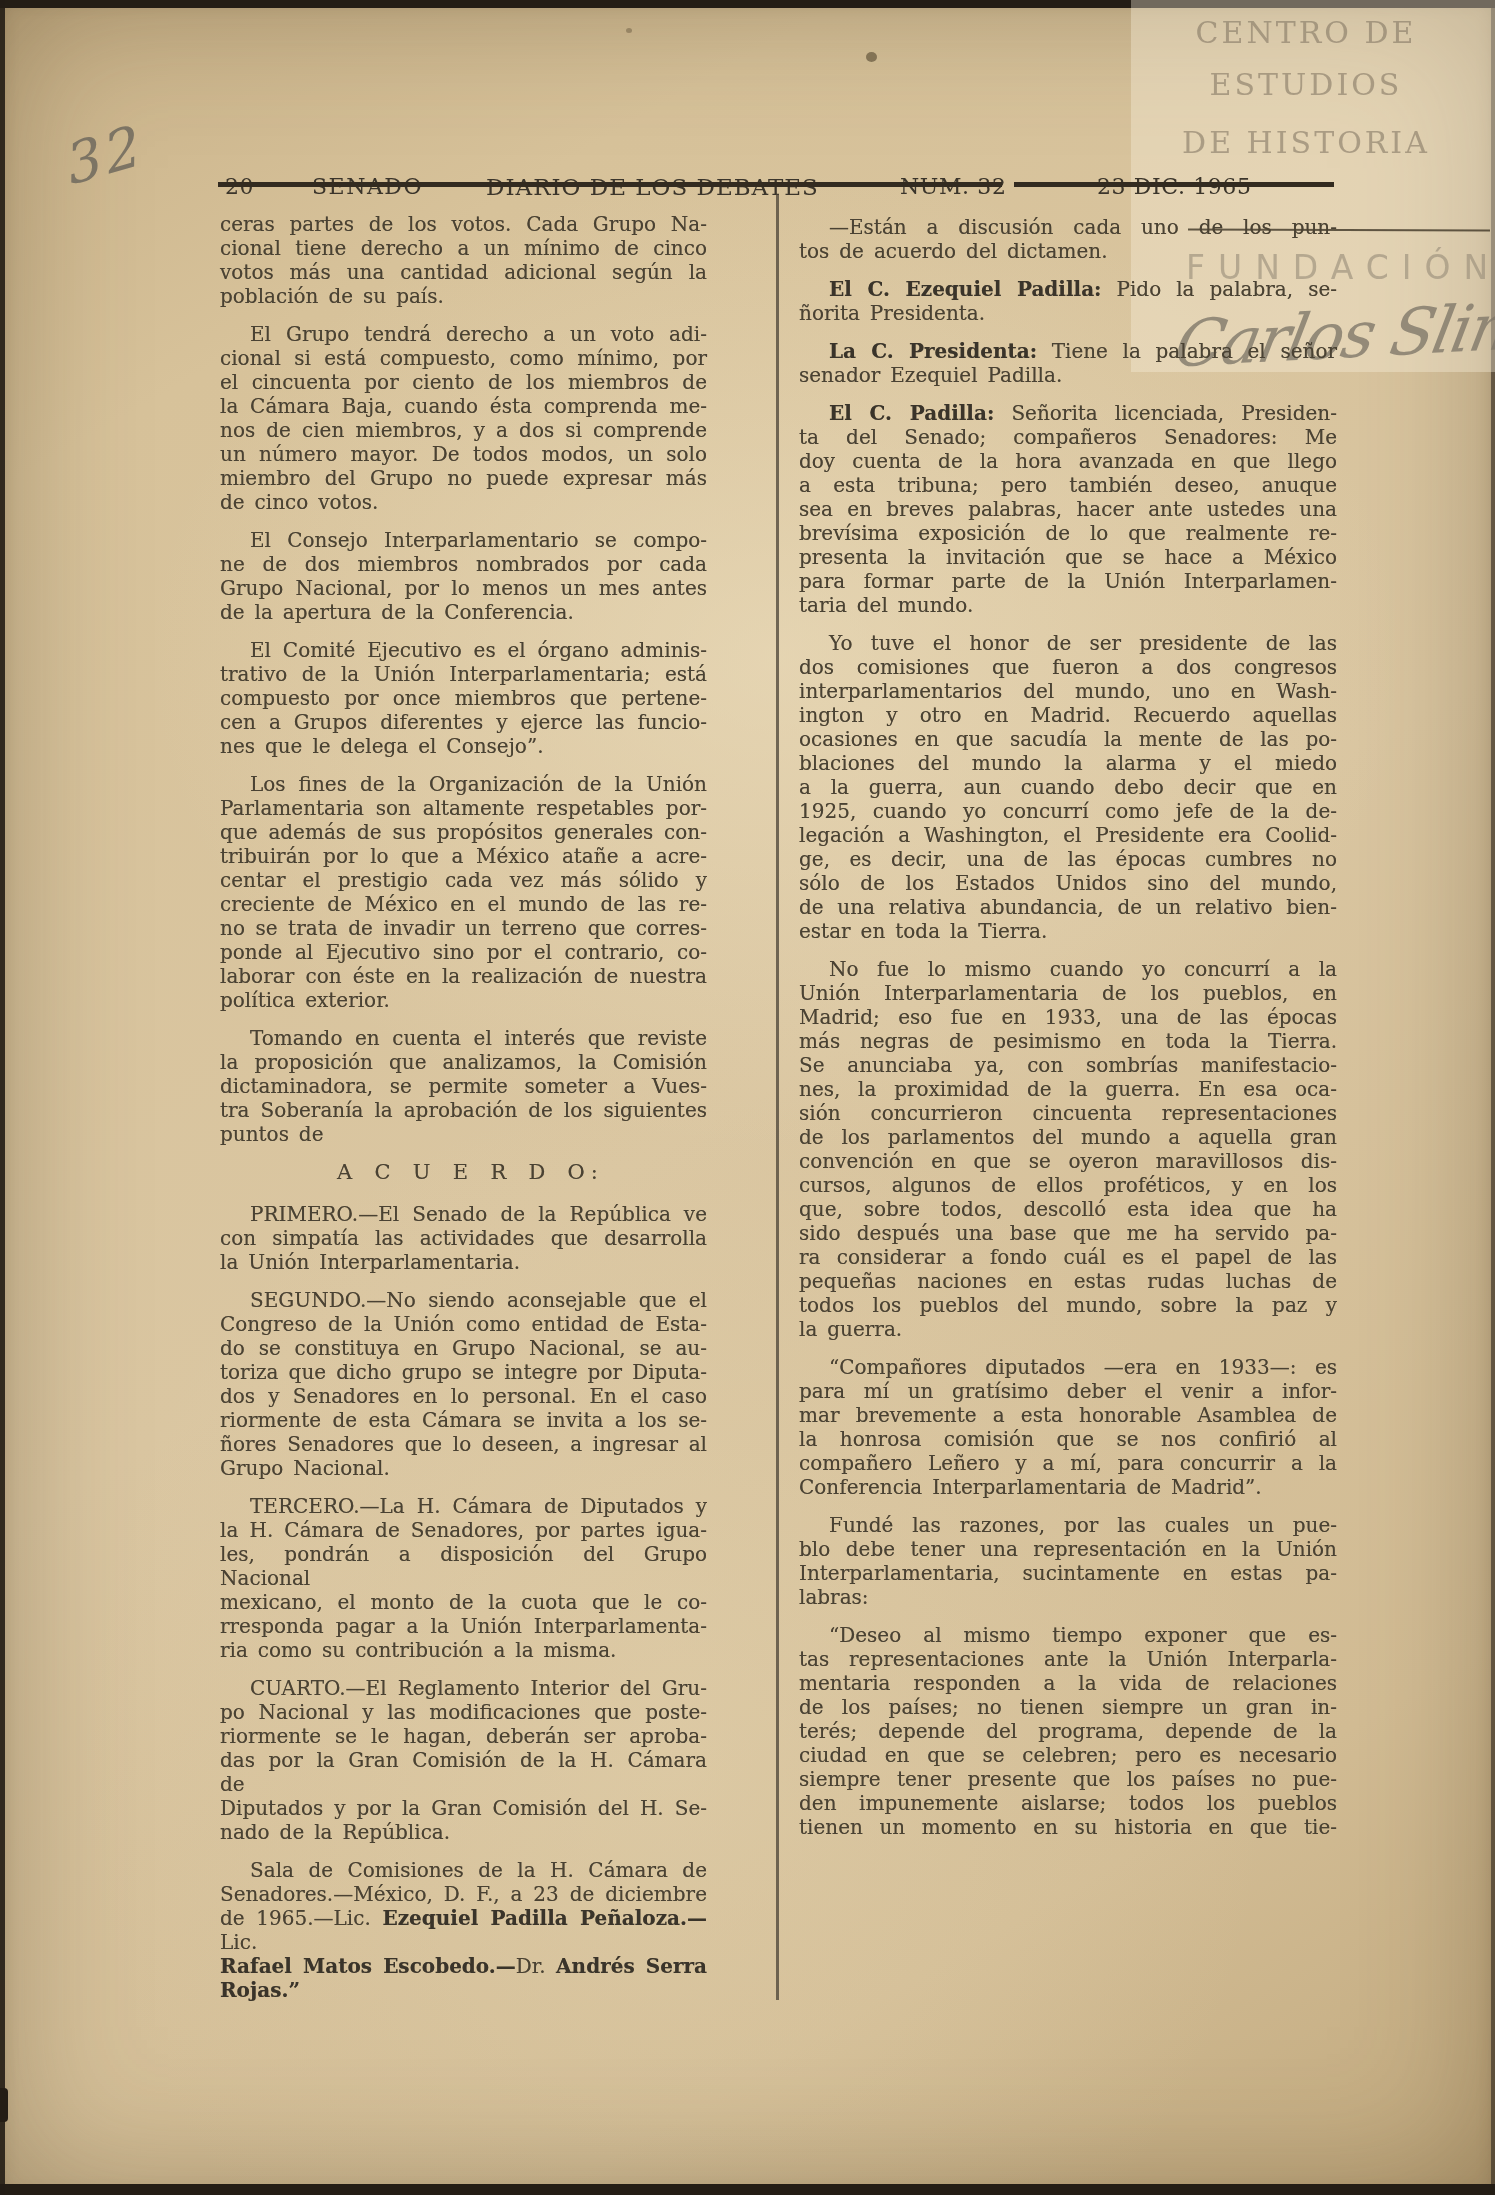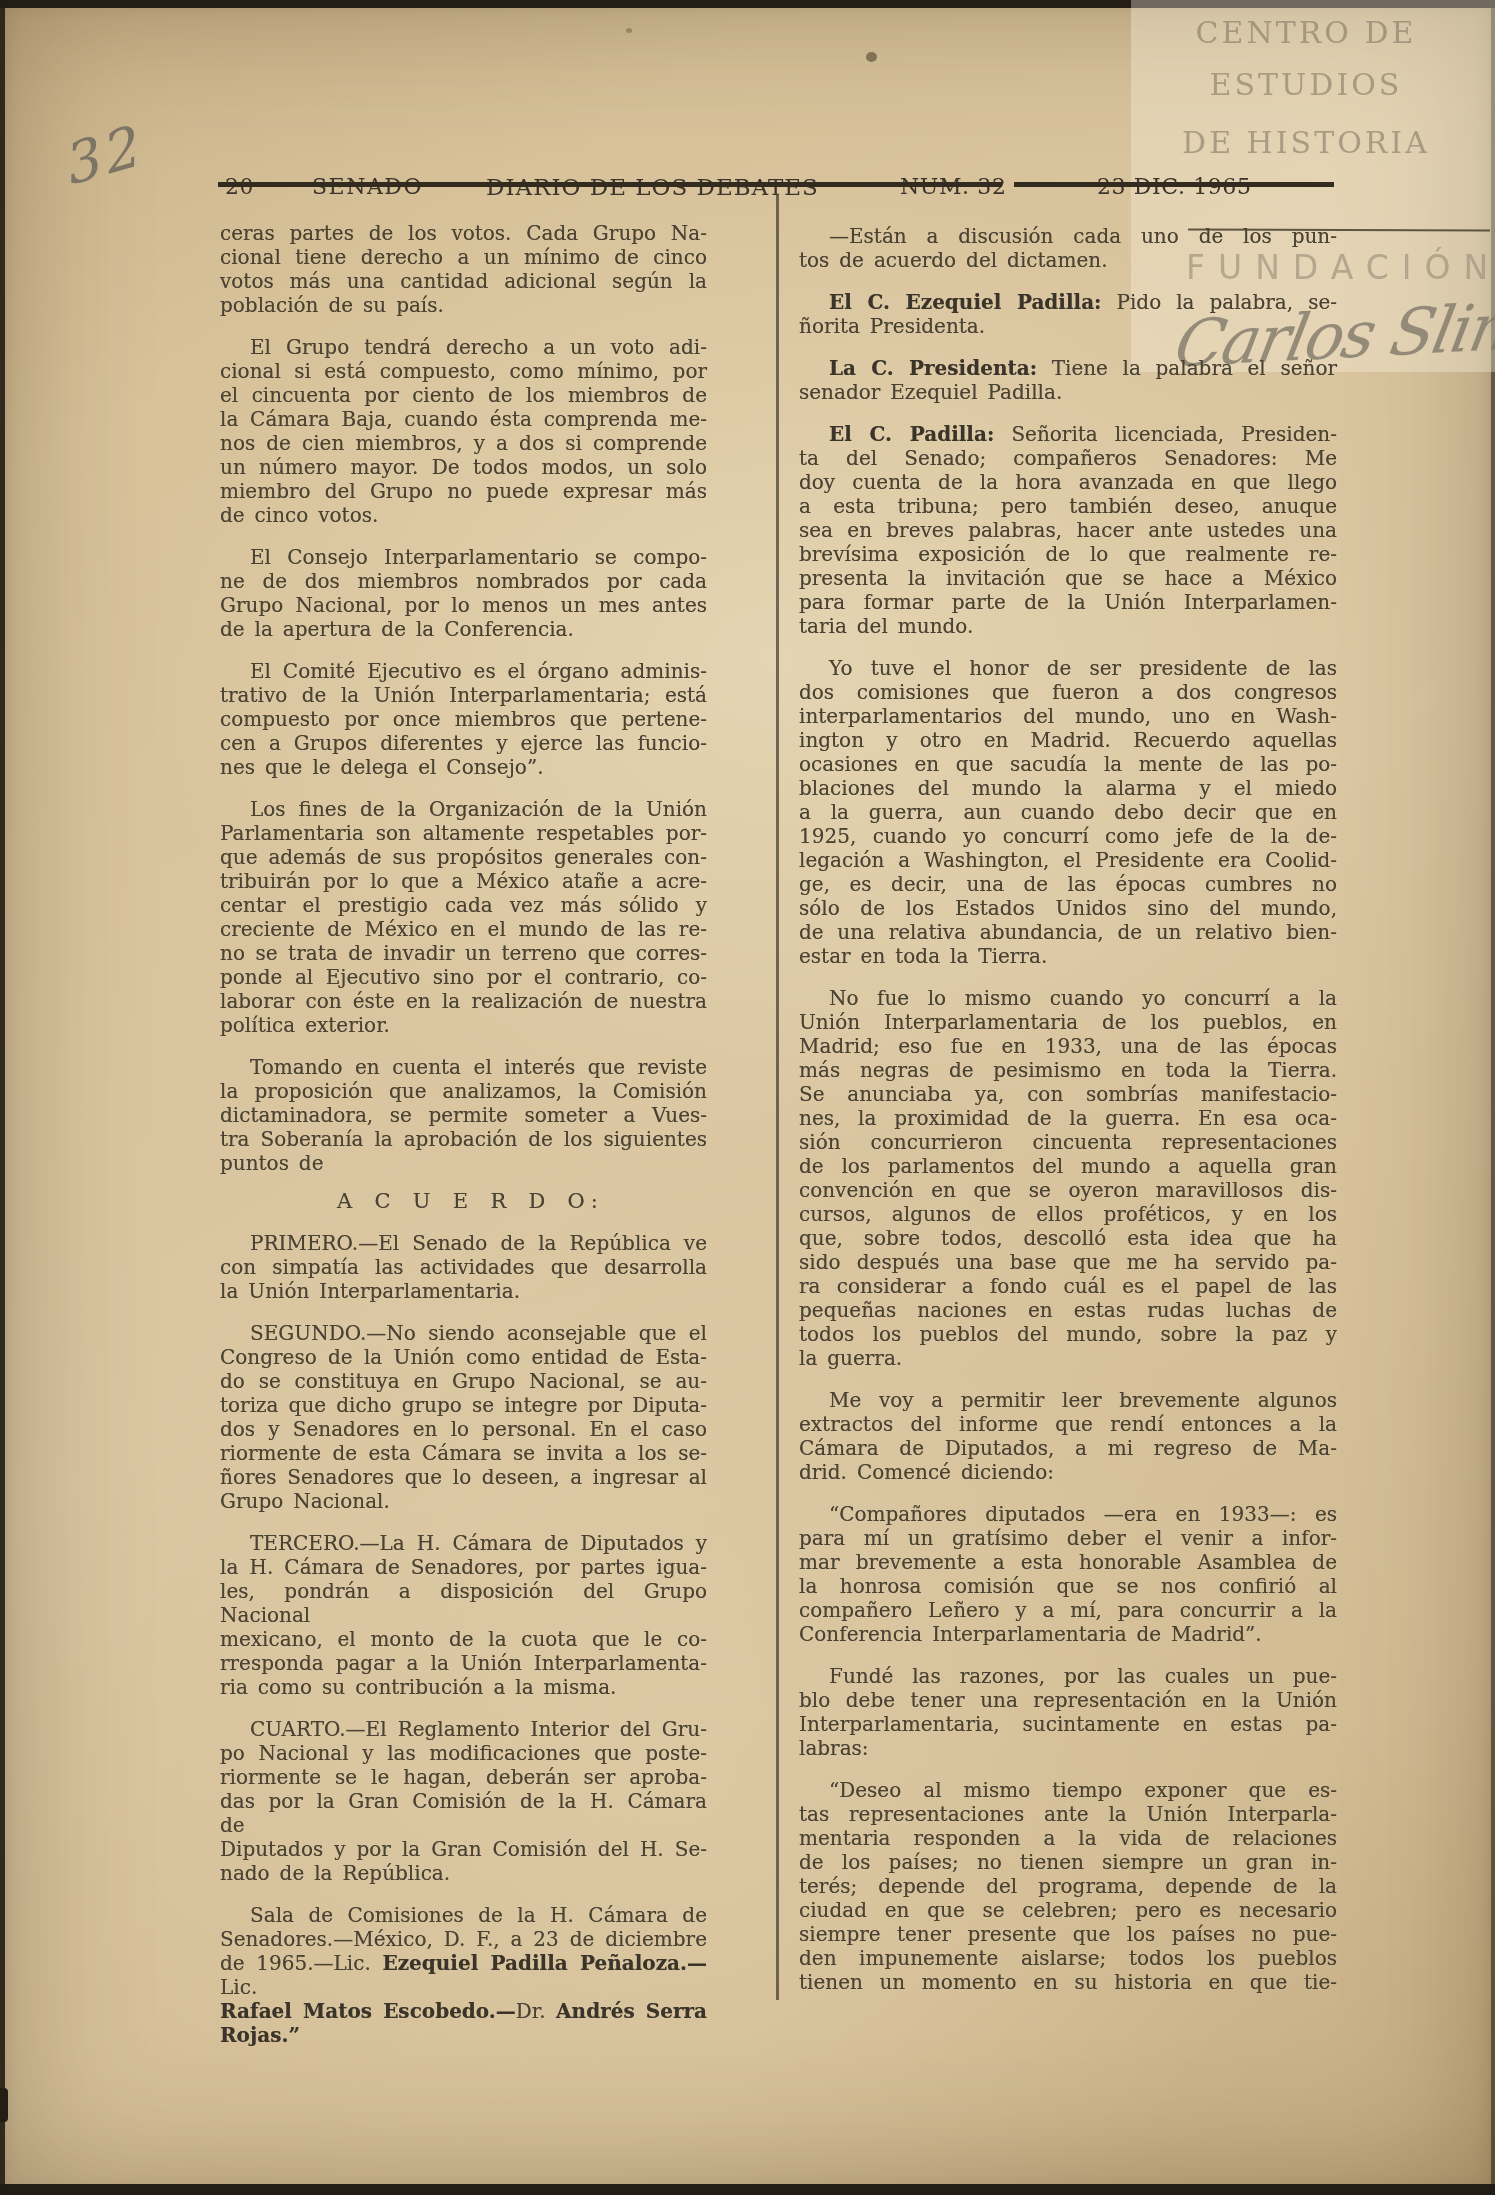--- a/index.html
+++ b/index.html
@@ -40,21 +40,21 @@
       font-style:italic;font-size:64px;color:rgba(126,118,104,.78);
       letter-spacing:-2px;transform:rotate(-3deg) skewX(-14deg);}
   .pencil-num{position:absolute;left:66px;top:122px;font-style:italic;font-size:56px;
       color:rgba(111,104,93,.85);transform:rotate(-16deg) skewX(-6deg);letter-spacing:4px;}
 
   
   .col{position:absolute;font-size:20px;line-height:24px;word-spacing:.18em;
        text-shadow:0 0 .6px rgba(74,66,51,.55);}
   .col-left{left:220px;top:203px;width:487px;}
   .col-right{left:799px;top:206px;width:538px;}
-  .para{margin:18px 0 14px 0;}
+  .para{margin:9px 0 14px 0;}
   .line{text-align:justify;text-align-last:justify;}
   .line.last{text-align-last:left;}
   .line.indent{text-indent:30px;}
   .col b{font-weight:bold;color:#3a342a;}
   .heading{text-align:center;letter-spacing:6px;font-size:21px;margin:8px 0 18px 0;padding-left:14px;}
 </style>
 </head>
 <body>
 
 <div class="page">
@@ -225,26 +225,20 @@
         <div class="line">convención en que se oyeron maravillosos dis-</div>
         <div class="line">cursos, algunos de ellos proféticos, y en los</div>
         <div class="line">que, sobre todos, descolló esta idea que ha</div>
         <div class="line">sido después una base que me ha servido pa-</div>
         <div class="line">ra considerar a fondo cuál es el papel de las</div>
         <div class="line">pequeñas naciones en estas rudas luchas de</div>
         <div class="line">todos los pueblos del mundo, sobre la paz y</div>
         <div class="line last">la guerra.</div>
       </div>
       <div class="para">
-        <div class="line indent">Me voy a permitir leer brevemente algunos</div>
-        <div class="line">extractos del informe que rendí entonces a la</div>
-        <div class="line">Cámara de Diputados, a mi regreso de Ma-</div>
-        <div class="line last">drid. Comencé diciendo:</div>
-      </div>
-      <div class="para">
         <div class="line indent">“Compañores diputados —era en 1933—: es</div>
         <div class="line">para mí un gratísimo deber el venir a infor-</div>
         <div class="line">mar brevemente a esta honorable Asamblea de</div>
         <div class="line">la honrosa comisión que se nos confirió al</div>
         <div class="line">compañero Leñero y a mí, para concurrir a la</div>
         <div class="line last">Conferencia Interparlamentaria de Madrid”.</div>
       </div>
       <div class="para">
         <div class="line indent">Fundé las razones, por las cuales un pue-</div>
         <div class="line">blo debe tener una representación en la Unión</div>

